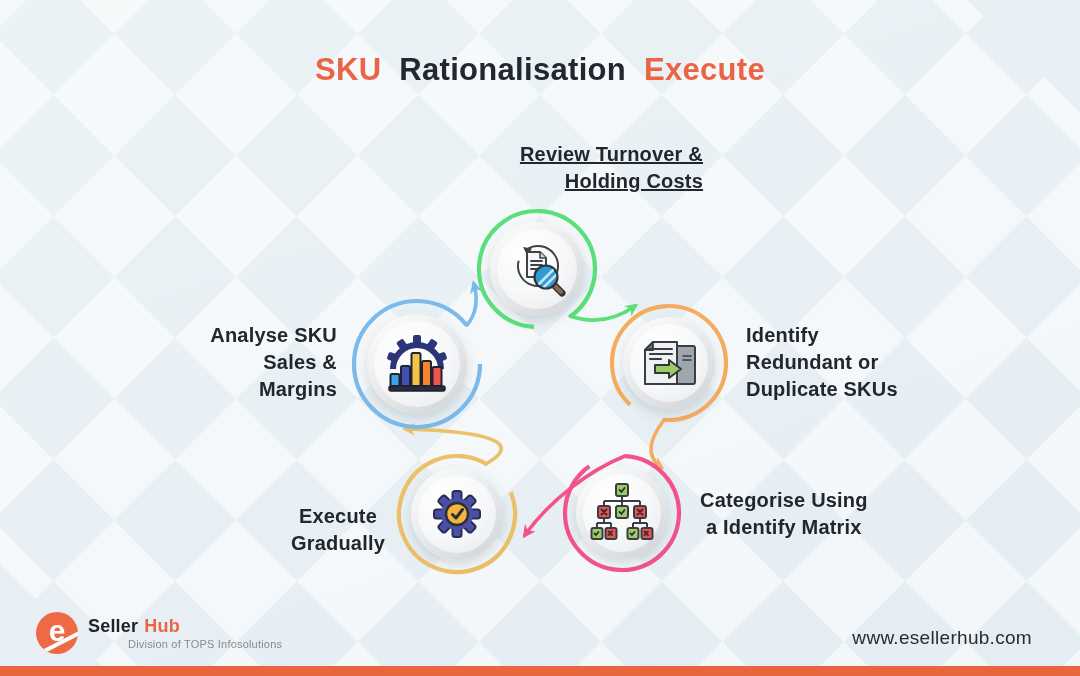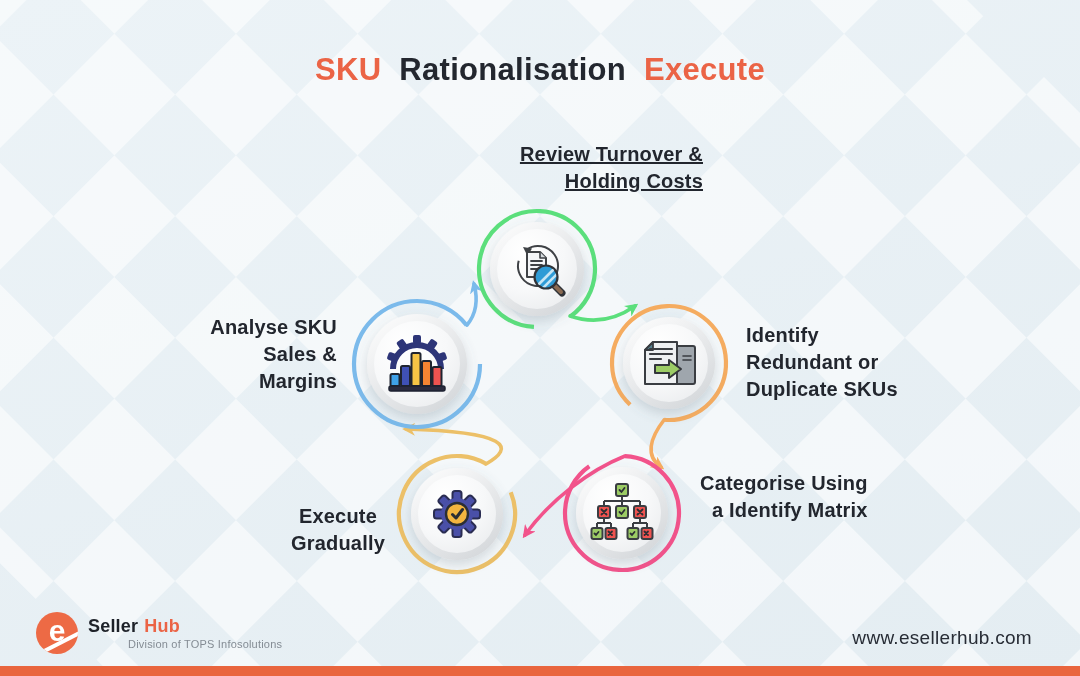--- a/index.html
+++ b/index.html
@@ -19,23 +19,23 @@
     font-size:31px; font-weight:700; color:#23272F; letter-spacing:.3px;
   }
   .title .mid{display:inline-block; margin:0 9px;text-align:right;}
   .diagram-svg{position:absolute; left:0; top:0;}
   .step-label{
     position:absolute; font-size:20px; font-weight:700; color:#22262E;
     line-height:27px; letter-spacing:.2px; white-space:nowrap;
   }
   #label-review{left:383px; top:141px; width:320px; text-align:right;text-decoration:underline;}
   #label-identify{left:746px; top:322px; text-align:left;}
-  #label-categorise{left:700px; top:470px; text-align:right;}
+  #label-categorise{left:700px; top:487px; text-align:center;}
   #label-execute{right:695px; top:487px; text-align:center;margin-top:16px;}
-  #label-analyse{right:743px; top:314px; text-align:right;}
+  #label-analyse{right:743px; top:322px; text-align:right;}
   .footer-logo{
     position:absolute; left:36px; top:612px; display:flex; align-items:center; gap:10px;
   }
   .e-badge{
     position:relative; width:42px; height:42px; border-radius:50%;
     background:#ED6A45; overflow:hidden; display:flex; align-items:center; justify-content:center;
     color:#fff; font-size:30px; font-weight:700; line-height:1;
   }
   .e-badge span{position:relative; top:-2px;}
   .e-badge::after{

